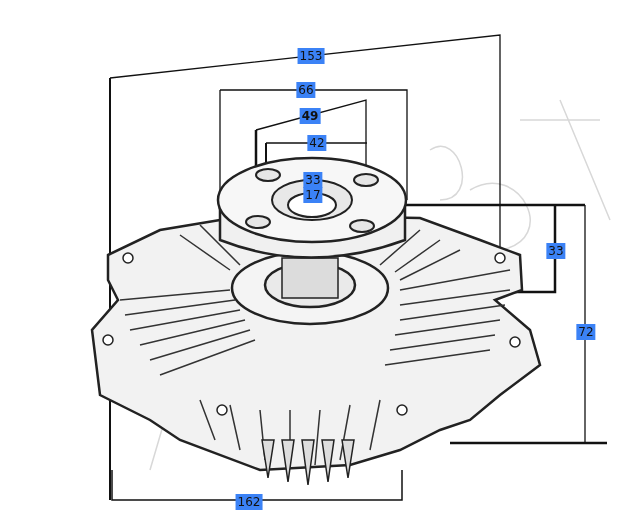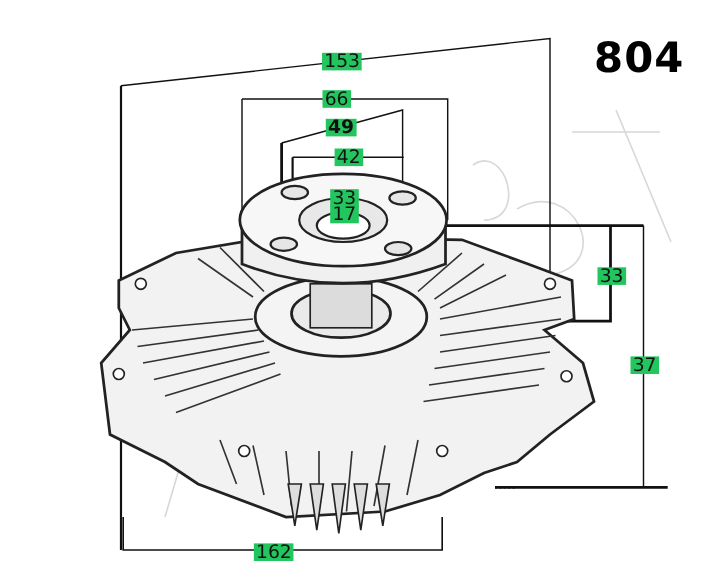--- a/index.html
+++ b/index.html
@@ -1,20 +1,20 @@
 <!DOCTYPE html>
 <html><head>
 <meta charset="utf-8">
 <style>
   html, body { margin: 0; padding: 0; background: #ffffff; }
   body { width: 640px; height: 527px; position: relative; overflow: hidden;
          font-family: "DejaVu Sans", sans-serif; }
   #drawing { position: absolute; left: 0; top: 0; width: 640px; height: 527px; }
-  .dim-label { position: absolute; background: #22c55e; color: #111;
-               font-family: "DejaVu Sans", sans-serif; font-size: 17px;
+  .dim-label { position: absolute; background: #3b82f6; color: #111;
+               font-family: "DejaVu Sans", sans-serif; font-size: 12px;
                line-height: 16px; padding: 0 2px; transform: translate(-50%, -50%); }
   .part-number { position: absolute; left: 540px; top: 30px;
                  font-family: "DejaVu Sans", sans-serif; font-weight: bold;
                  font-size: 38px; color: #000; letter-spacing: 1px; }
 </style>
 </head>
 <body>
 
 <div id="drawing">
   <svg width="640" height="527" viewBox="0 0 640 527">
@@ -94,17 +94,16 @@
   </svg>
 
   
   <span class="dim-label" style="left:311px; top:56px;">153</span>
   <span class="dim-label" style="left:306px; top:90px;">66</span>
   <span class="dim-label" style="left:310px; top:116px;font-weight:bold;">49</span>
   <span class="dim-label" style="left:317px; top:143px;">42</span>
   <span class="dim-label" style="left:313px; top:180px;">33</span>
   <span class="dim-label" style="left:313px; top:195px;">17</span>
   <span class="dim-label" style="left:556px; top:251px;">33</span>
-  <span class="dim-label" style="left:586px; top:332px;">37</span>
+  <span class="dim-label" style="left:586px; top:332px;">72</span>
   <span class="dim-label" style="left:249px; top:502px;">162</span>
 
-  <div class="part-number">804</div>
 </div>
 
 </body></html>

